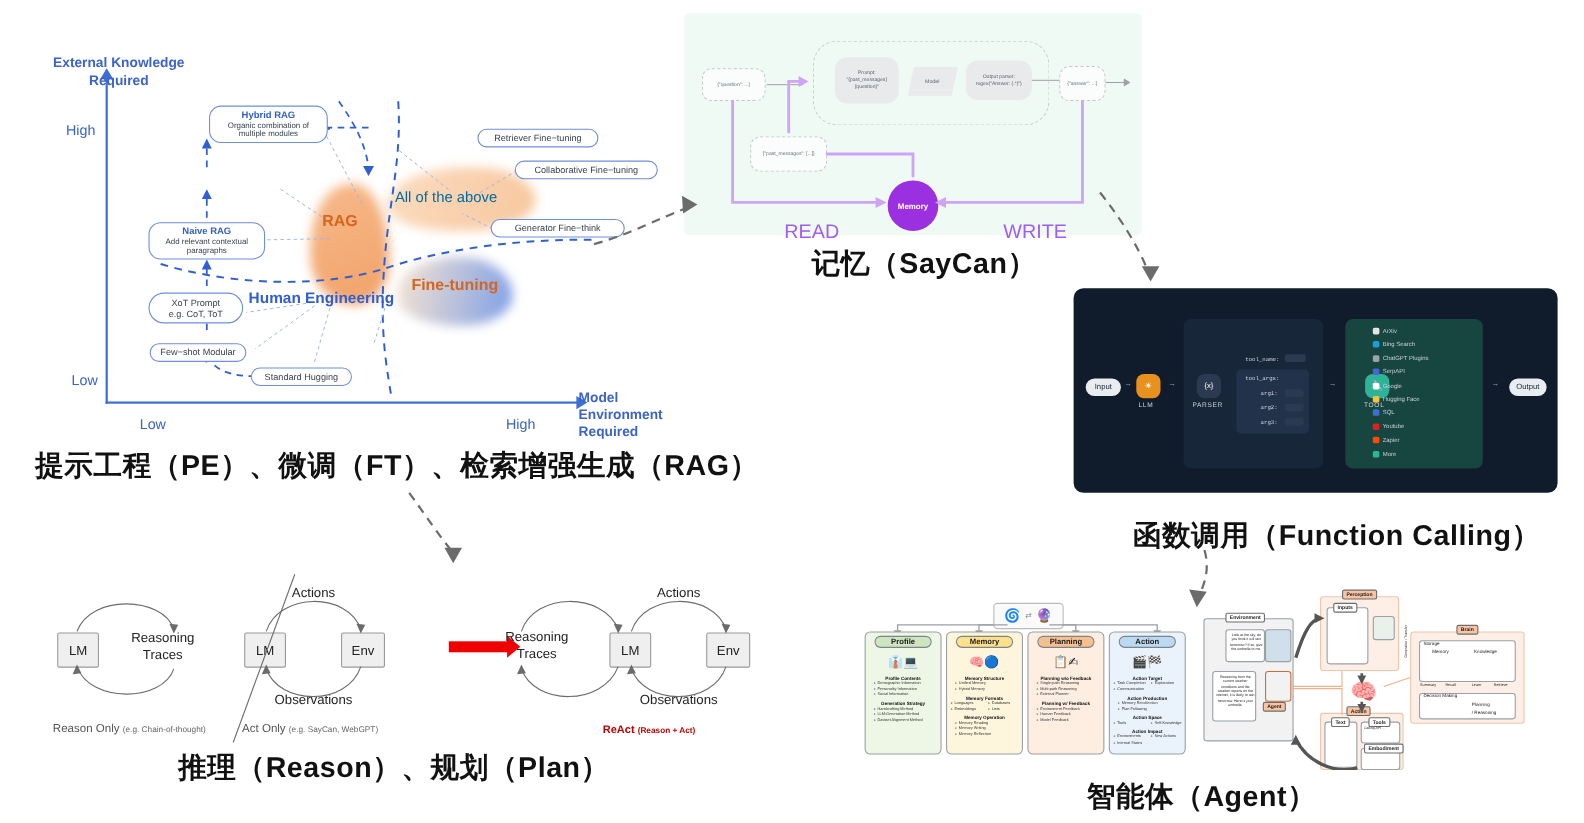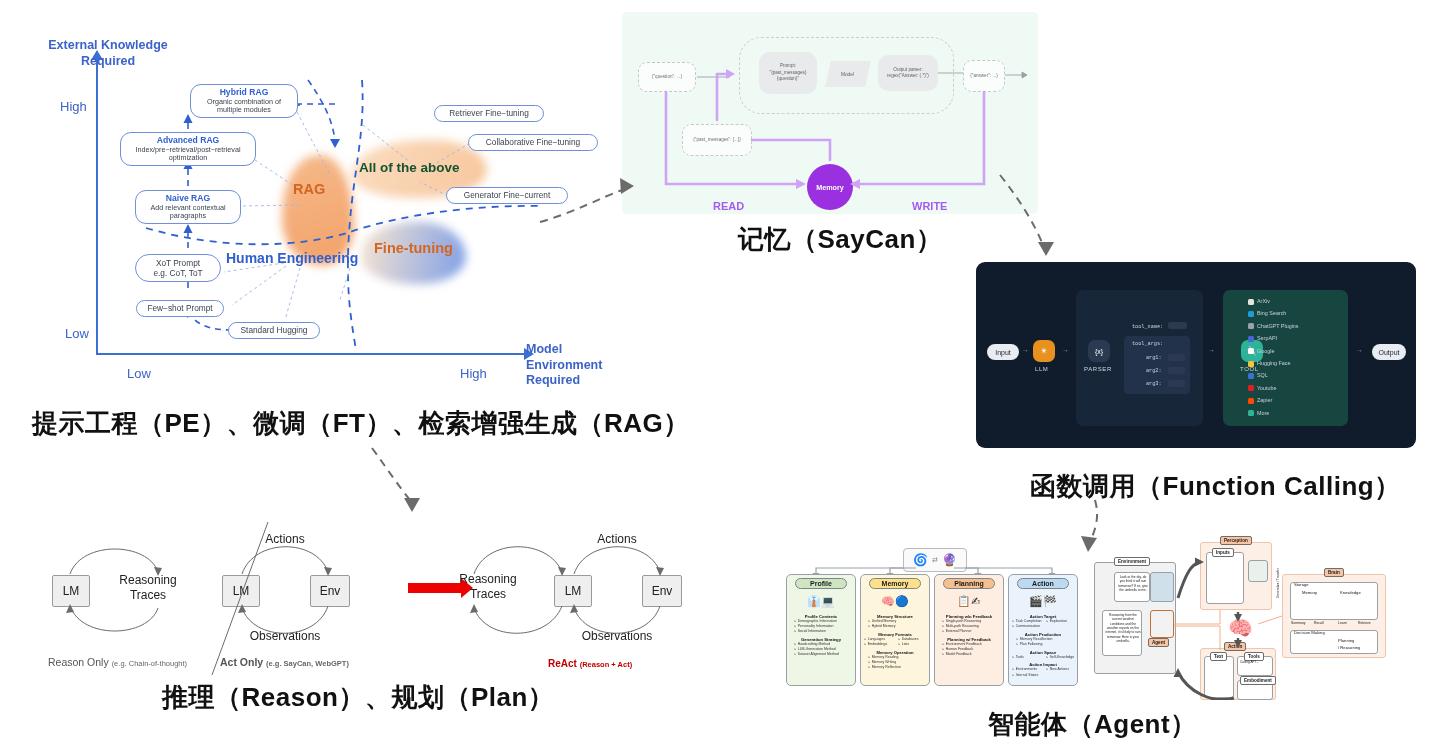--- a/index.html
+++ b/index.html
@@ -3,50 +3,50 @@
 <meta charset="utf-8">
 <style>
   html,body{margin:0;padding:0;background:#fff;}
   body{width:1440px;height:748px;position:relative;overflow:hidden;
        font-family:"Liberation Sans","DejaVu Sans",sans-serif;color:#222;}
   .abs{position:absolute;}
   
   .cap{font-weight:bold;font-size:26px;color:#111;letter-spacing:.5px;white-space:nowrap;}
 
   
-  #panel-pe{left:0;top:0;width:640px;height:400px;}
+  #panel-pe{left:0;top:12px;width:640px;height:400px;}
   .axis-line{background:#3b6fd4;position:absolute;}
   .ax-label{position:absolute;color:#3b63c8;font-weight:bold;font-size:12.5px;line-height:1.25;}
   .ax-tick{position:absolute;color:#3b63c8;font-size:13px;}
   .node{position:absolute;border:1.3px solid #6f8fdb;border-radius:11px;background:#fff;
         text-align:center;line-height:1.15;padding:3px 6px;box-sizing:border-box;}
   .node .t{color:#2f5fd0;font-weight:bold;font-size:8.6px;}
   .node .s{color:#3a4250;font-size:7.2px;}
   .node.plain{border-radius:14px;}
   .node.plain .t{color:#3a4250;font-weight:normal;font-size:8.3px;}
   .blob{position:absolute;border-radius:50%;filter:blur(5px);}
   .blob-label{position:absolute;font-weight:bold;font-size:14.5px;color:#d4661f;}
   .pe-label{position:absolute;font-weight:bold;font-size:14px;color:#2f5fd0;}
-  .ab-label{position:absolute;font-weight:bold;font-size:13.5px;color:#14532d;}
+  .ab-label{position:absolute;font-weight:normal;font-size:13.5px;color:#0369a1;}
 
   
   #panel-memory{left:622px;top:12px;width:416px;height:202px;background:#f0faf4;border-radius:5px;}
   .m-dashbox{position:absolute;border:1px dashed #c9cfd4;border-radius:22px;}
   .m-node{position:absolute;border:1px dashed #c2c8cd;border-radius:9px;background:#fbfcfc;
           display:flex;align-items:center;justify-content:center;text-align:center;
           font-size:4.6px;color:#6c7378;line-height:1.35;padding:2px;box-sizing:border-box;}
   .m-grey{position:absolute;background:#e9eaec;border-radius:11px;display:flex;align-items:center;
           justify-content:center;text-align:center;font-size:4.6px;color:#5d6368;line-height:1.4;padding:2px;
           box-sizing:border-box;}
   .m-par{position:absolute;background:#e9eaec;display:flex;align-items:center;justify-content:center;
          font-size:4.8px;color:#5d6368;transform:skewX(-12deg);}
   .m-par span{transform:skewX(12deg);}
   .mem-circle{position:absolute;width:46px;height:46px;border-radius:50%;background:#9b30e0;
               display:flex;align-items:center;justify-content:center;color:#fff;font-size:7.2px;font-weight:bold;}
-  .m-rw{position:absolute;color:#a25cf0;font-weight:bold;font-size:11px;}
+  .m-rw{position:absolute;color:#a25cf0;font-weight:normal;font-size:18px;}
 
   
   #panel-fc{left:976px;top:262px;width:440px;height:186px;background:#101b2b;border-radius:9px;}
   .fc-sub{position:absolute;background:#18263a;border-radius:7px;}
   .fc-tool{position:absolute;background:#17453f;border-radius:7px;}
   .fc-pill{position:absolute;background:#e9edf2;color:#1a2433;border-radius:9px;font-size:7px;
            display:flex;align-items:center;justify-content:center;}
   .fc-chip{position:absolute;border-radius:7px;display:flex;align-items:center;justify-content:center;
            font-size:9px;color:#fff;}
   .fc-cap{position:absolute;color:#cfd6e0;font-size:6px;letter-spacing:.6px;}
@@ -149,48 +149,43 @@
       <path d="M300,268 L285,320"></path>
       <path d="M350,268 L340,300"></path>
     </g>
   </svg>
 
   <div class="node" style="left:190px;top:84px;width:108px;height:34px;">
     <div class="t">Hybrid RAG</div>
     <div class="s">Organic combination of</div>
     <div class="s">multiple modules</div>
   </div>
-  <div class="node" style="left:120px;top:132px;width:136px;height:34px;">
-    <div class="t">Advanced RAG</div>
-    <div class="s">Index/pre−retrieval/post−retrieval</div>
-    <div class="s">optimization</div>
-  </div>
   <div class="node" style="left:135px;top:190px;width:106px;height:34px;">
     <div class="t">Naive RAG</div>
     <div class="s">Add relevant contextual</div>
     <div class="s">paragraphs</div>
   </div>
   <div class="node plain" style="left:135px;top:254px;width:86px;height:28px;padding-top:4px;">
     <div class="t">XoT Prompt</div>
     <div class="t">e.g. CoT, ToT</div>
   </div>
   <div class="node plain" style="left:136px;top:300px;width:88px;height:17px;padding-top:3px;">
-    <div class="t">Few−shot Prompt</div>
+    <div class="t">Few−shot Modular</div>
   </div>
   <div class="node plain" style="left:228px;top:322px;width:92px;height:17px;padding-top:3px;">
     <div class="t">Standard Hugging</div>
   </div>
   <div class="node plain" style="left:434px;top:105px;width:110px;height:17px;padding-top:3px;">
     <div class="t">Retriever Fine−tuning</div>
   </div>
   <div class="node plain" style="left:468px;top:134px;width:130px;height:17px;padding-top:3px;">
     <div class="t">Collaborative Fine−tuning</div>
   </div>
   <div class="node plain" style="left:446px;top:187px;width:122px;height:17px;padding-top:3px;">
-    <div class="t">Generator Fine−current</div>
+    <div class="t">Generator Fine−think</div>
   </div>
 
   <div class="blob-label" style="left:293px;top:181px;">RAG</div>
   <div class="blob-label" style="left:374px;top:240px;">Fine-tuning</div>
   <div class="ab-label" style="left:359px;top:160px;">All of the above</div>
   <div class="pe-label" style="left:226px;top:250px;">Human Engineering</div>
 </div>
 
 <div class="abs cap" style="left:32px;top:406px;">提示工程（PE）、微调（FT）、检索增强生成（RAG）</div>
 
@@ -293,21 +288,21 @@
   </div>
   <div class="rx-cap" style="left:18px;top:136px;">
     <span>Reason Only</span>
     <i>(e.g. Chain-of-thought)</i>
   </div>
 
   <div class="lm-box" style="left:192px;top:55px;width:36px;height:30px;">LM</div>
   <div class="lm-box" style="left:280px;top:55px;width:38px;height:30px;">Env</div>
   <div class="rx-t" style="left:218px;top:12px;width:74px;">Actions</div>
   <div class="rx-t" style="left:208px;top:109px;width:94px;">Observations</div>
-  <div class="rx-cap" style="left:190px;top:136px;font-weight:bold;">
+  <div class="rx-cap" style="left:190px;top:136px;">
     <span>Act Only</span>
     <i>(e.g. SayCan, WebGPT)</i>
   </div>
 
   <div class="redarrow" style="left:378px;top:63px;width:54px;"></div>
 
   <div class="rx-t" style="left:418px;top:52px;width:80px;">
     <div>Reasoning</div>
     <div>Traces</div>
   </div>

